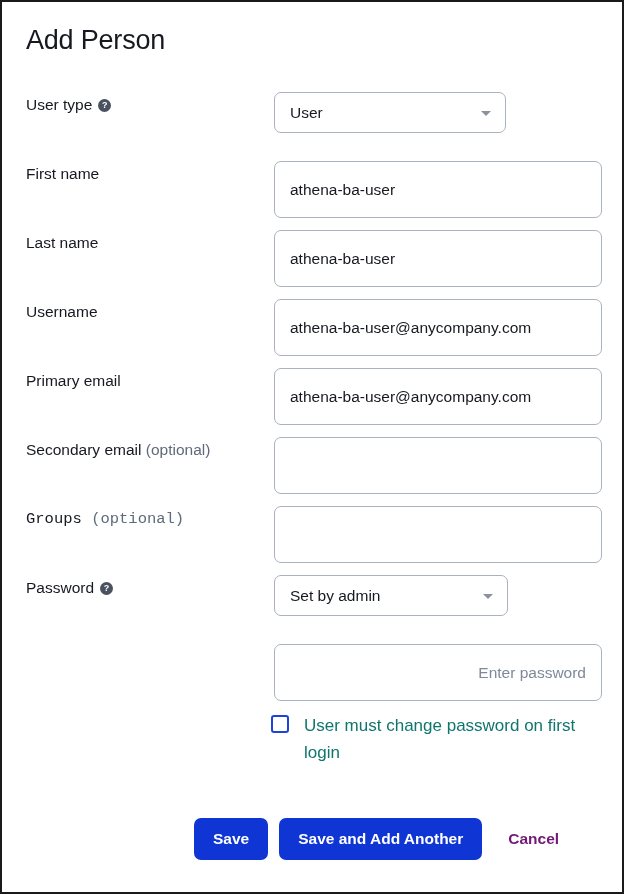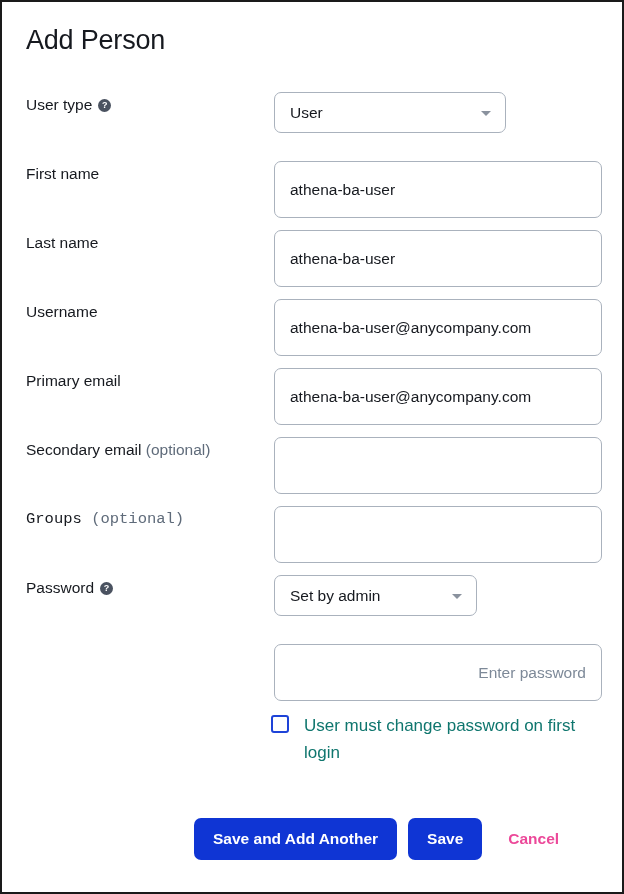--- a/index.html
+++ b/index.html
@@ -198,21 +198,21 @@
     margin-left: 11px;
   }
   .btn-link {
     display: inline-flex;
     align-items: center;
     height: 42px;
     margin-left: 18px;
     padding: 0 8px;
     background: transparent;
     border: none;
-    color: #ec4899;
+    color: #701a75;
     font-family: "Liberation Sans", sans-serif;
     font-size: 15.5px;
     font-weight: bold;
     cursor: pointer;
     white-space: nowrap;
   }
 </style>
 </head>
 <body>
 
@@ -251,36 +251,36 @@
           <div class="field-label" style="top: 360px;"><span>Secondary email</span> <span class="optional">(optional)</span></div>
           <div class="control" style="top: 357px;"><input type="text" class="text-input" placeholder="" style="width: 328px;"></div>
         </div>
         <div class="field-row">
           <div class="field-label" style="top: 429px; font-family: Liberation Mono, monospace;"><span>Groups</span> <span class="optional">(optional)</span></div>
           <div class="control" style="top: 426px;"><input type="text" class="text-input" placeholder="" style="width: 328px;"></div>
         </div>
         <div class="field-row">
           <div class="field-label" style="top: 498px;"><span>Password</span><span class="help-icon">?</span></div>
           <div class="control" style="top: 495px;">
-            <div class="select-box" style="width: 203px;">
+            <div class="select-box" style="width: 234px;">
               <span class="select-value">Set by admin</span>
               <span class="select-arrow"></span>
             </div>
           </div>
         </div>
         <div class="field-row">
           <div class="control" style="top: 564px;"><input type="text" class="text-input" placeholder="Enter password" style="width: 328px; text-align: right;"></div>
         </div>
       </div>
 
     <div class="checkbox-row">
       <div class="checkbox-box" id="force-change-checkbox"></div>
       <span class="checkbox-label">User must change password on first login</span>
     </div>
 
     <div class="actions">
+      <button class="btn">Save</button>
       <button class="btn">Save and Add Another</button>
-      <button class="btn">Save</button>
       <button class="btn-link">Cancel</button>
     </div>
 
   </div>
 </div>
 
 </body></html>

